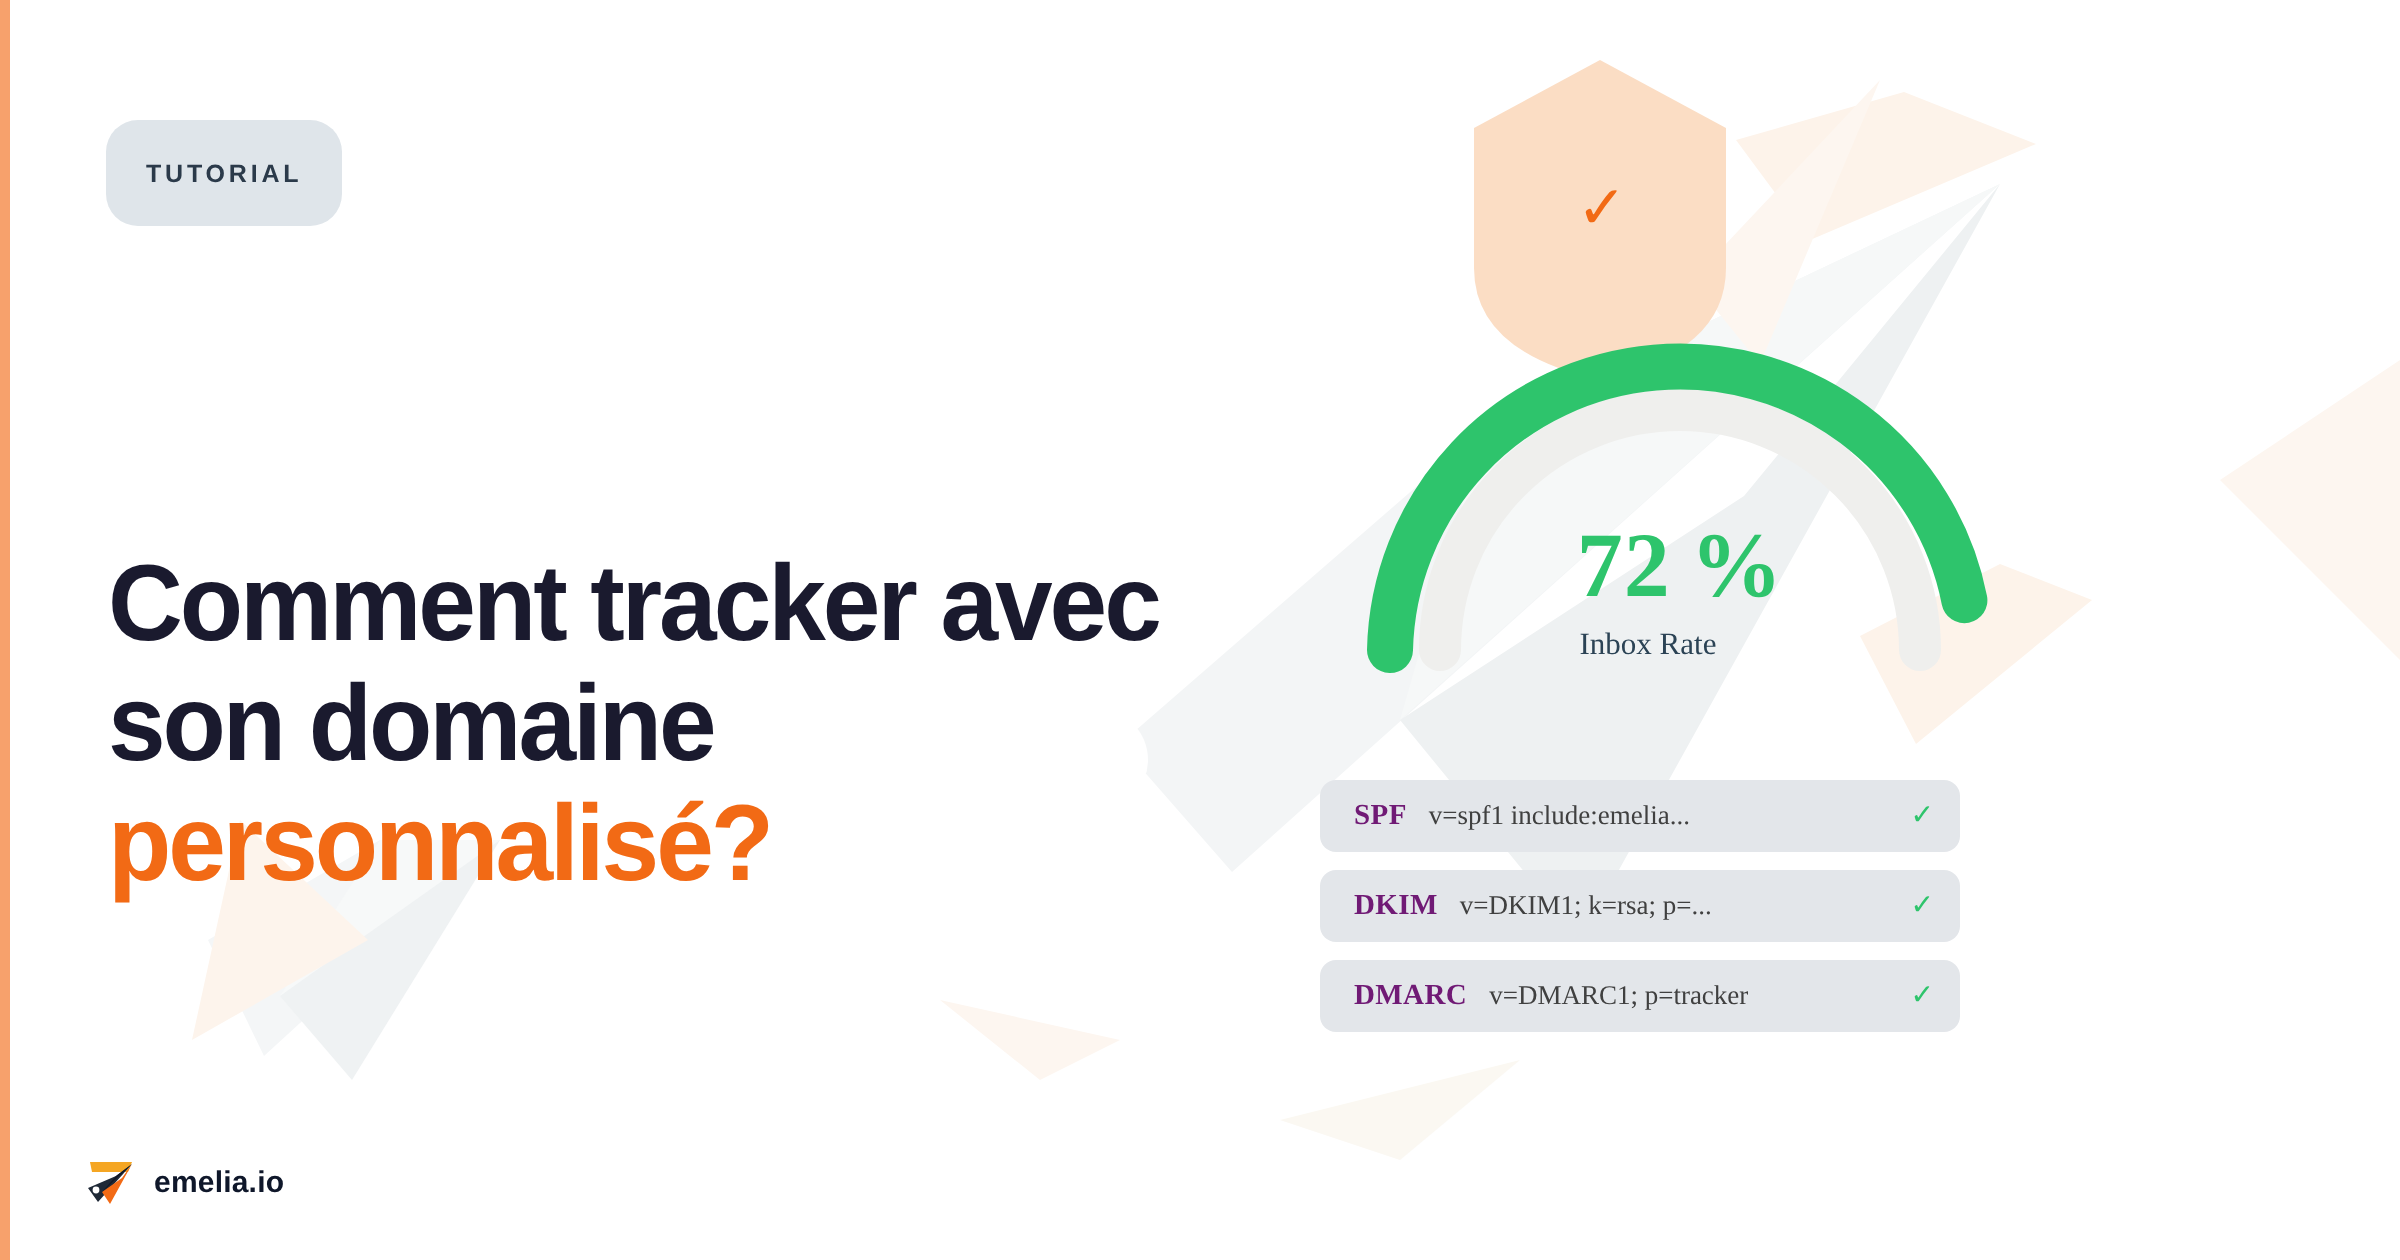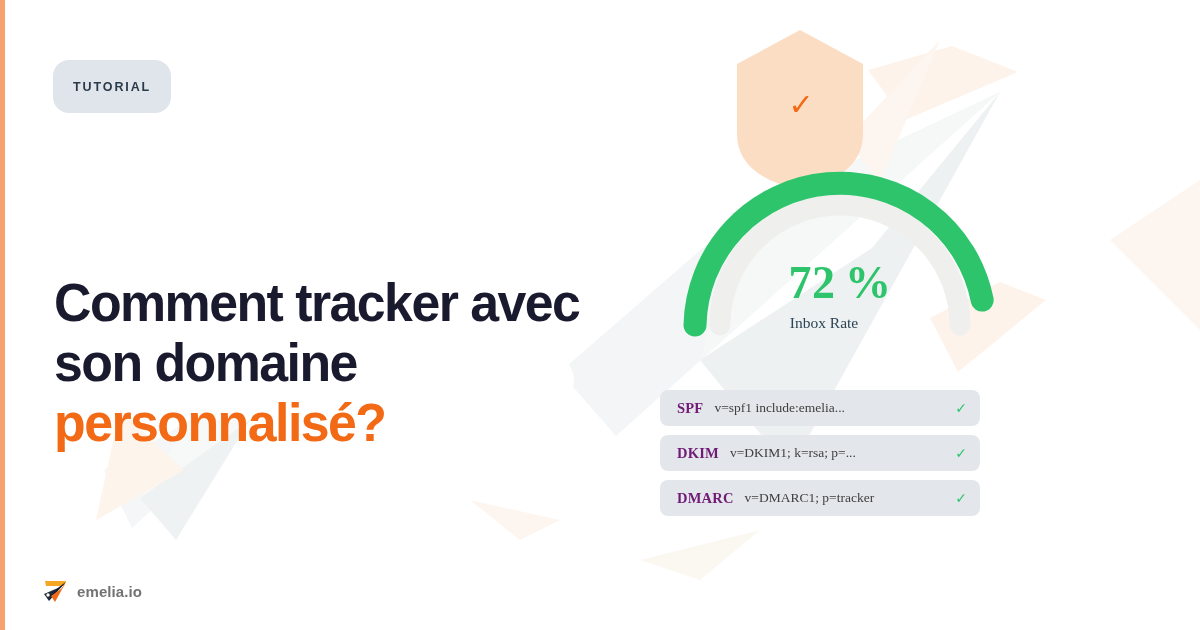--- a/index.html
+++ b/index.html
@@ -87,21 +87,21 @@
   }
   .logo-mark {
     width: 26px;
     height: 26px;
     display: block;
   }
   .logo-text {
     font-family: "Liberation Sans", sans-serif;
     font-size: 15px;
     font-weight: bold;
-    color: #737373;
+    color: #0f172a;
     letter-spacing: 0.1px;
   }
 
   
   .shield {
     position: absolute;
     left: 737px;
     top: 30px;
     width: 126px;
     height: 160px;

